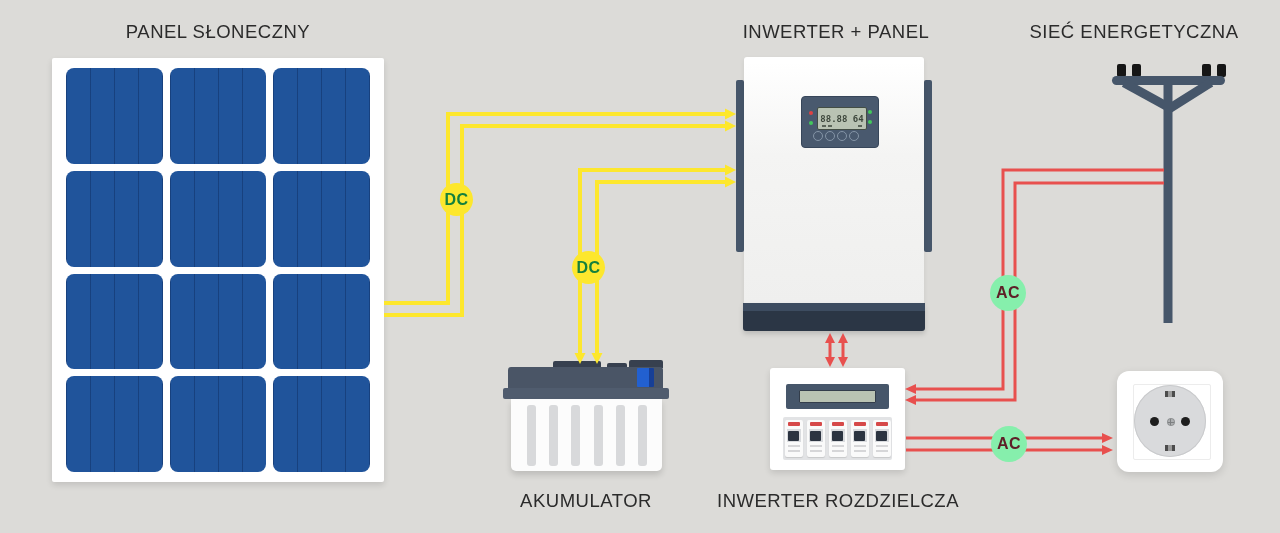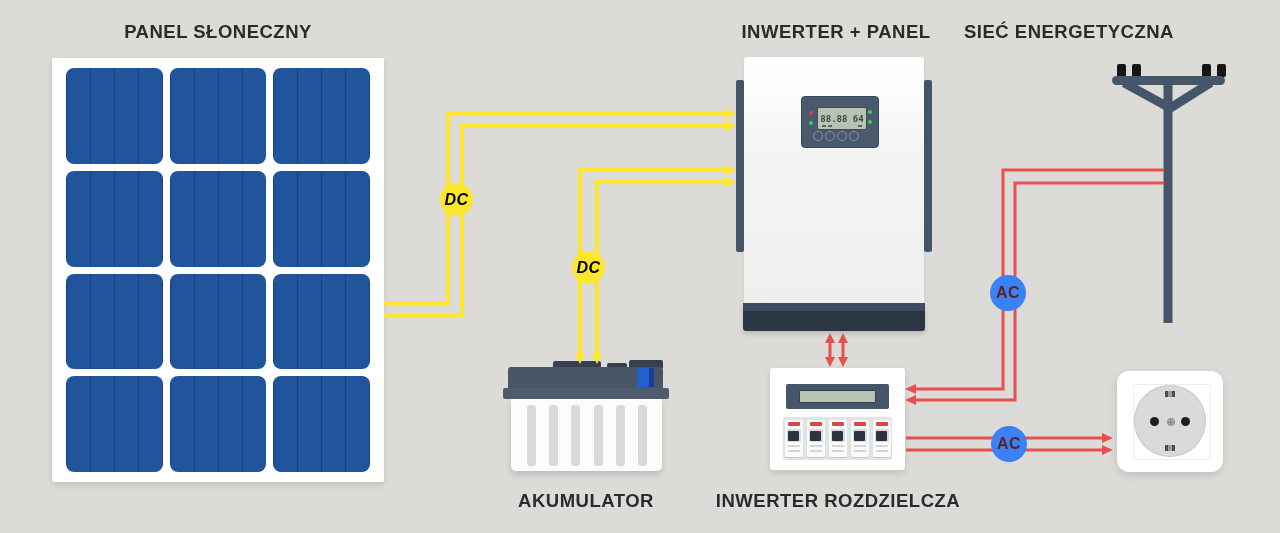--- a/index.html
+++ b/index.html
@@ -1,20 +1,20 @@
 <!DOCTYPE html>
 <html><head>
 <meta charset="utf-8">
 <style>
   html,body{margin:0;padding:0;background:#dcdbd8;}
   .canvas{position:relative;width:1280px;height:533px;background:#dcdbd8;overflow:hidden;
           font-family:"Liberation Sans",sans-serif;}
 
   
-  .title{position:absolute;transform:translateX(-50%);font-weight:700;font-size:18.5px;
+  .title{position:absolute;transform:translateX(-50%);font-weight:400;font-size:18.5px;
          letter-spacing:.5px;color:#2b2b2b;white-space:nowrap;z-index:4;}
 
   
   .sp-frame{position:absolute;left:52px;top:58px;width:332px;height:424px;background:#fff;
             border-radius:2px;box-shadow:0 3px 6px rgba(0,0,0,.12);z-index:2;
             display:grid;grid-template-columns:repeat(3,1fr);grid-template-rows:repeat(4,1fr);
             gap:7px;padding:10px 14px;box-sizing:border-box;}
   .sp-cell{background:#20549b;border-radius:8px;
            background-image:repeating-linear-gradient(90deg,rgba(10,34,80,.38) 0 1px,transparent 1px 24px);}
 
@@ -78,31 +78,31 @@
               box-shadow:inset 0 0 0 1px #8e9092;
               background-image:linear-gradient(0deg,transparent 3.5px,#7e8082 3.5px,#7e8082 4.5px,transparent 4.5px),
                                linear-gradient(90deg,transparent 3.5px,#7e8082 3.5px,#7e8082 4.5px,transparent 4.5px);}
   .sock-clip{position:absolute;left:31px;width:10px;height:6px;background:#4c4c4c;
              background-image:linear-gradient(90deg,transparent 3px,#9b9b9b 3px,#9b9b9b 7px,transparent 7px);}
 
   
   .wires{position:absolute;left:0;top:0;z-index:5;pointer-events:none;}
   .badge{position:absolute;border-radius:50%;display:flex;align-items:center;justify-content:center;
          font-weight:700;font-size:16px;z-index:6;letter-spacing:.5px;}
-  .badge-dc{width:33px;height:33px;background:#fde72d;color:#000000;font-style:italic;}
-  .badge-ac{width:36px;height:36px;background:#3b82f6;color:#5e2028;}
+  .badge-dc{width:33px;height:33px;background:#fde72d;color:#15803d;}
+  .badge-ac{width:36px;height:36px;background:#86efac;color:#5e2028;}
 </style>
 </head>
 <body>
 
 <div class="canvas">
 
   <div class="title" style="left:218px;top:21px">PANEL SŁONECZNY</div>
   <div class="title" style="left:836px;top:21px">INWERTER + PANEL</div>
-  <div class="title" style="left:1069px;top:21px">SIEĆ ENERGETYCZNA</div>
+  <div class="title" style="left:1134px;top:21px">SIEĆ ENERGETYCZNA</div>
   <div class="title" style="left:586px;top:490px">AKUMULATOR</div>
   <div class="title" style="left:838px;top:490px">INWERTER ROZDZIELCZA</div>
 
   <div class="sp-frame">
     <div class="sp-cell"></div>
     <div class="sp-cell"></div>
     <div class="sp-cell"></div>
     <div class="sp-cell"></div>
     <div class="sp-cell"></div>
     <div class="sp-cell"></div>

